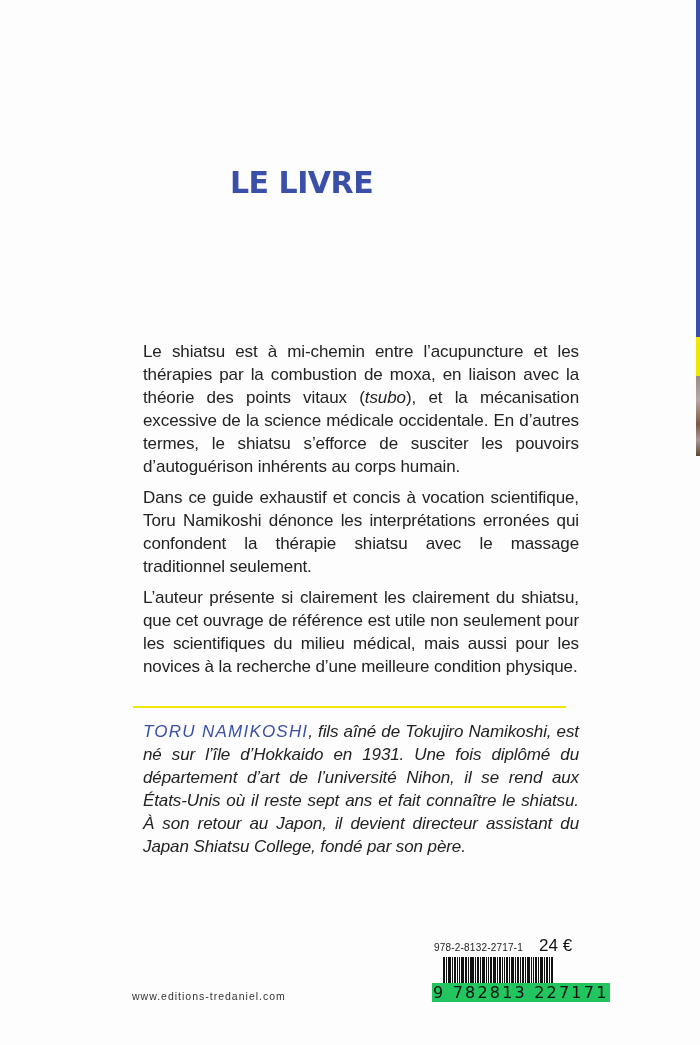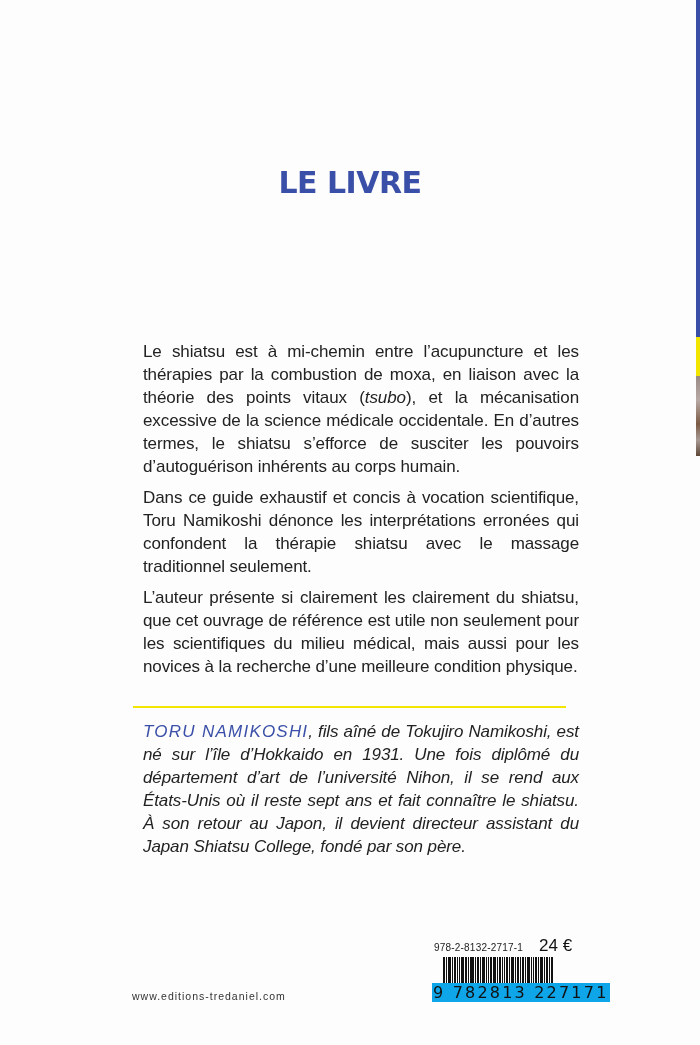--- a/index.html
+++ b/index.html
@@ -9,21 +9,21 @@
     font-family: "Liberation Sans", sans-serif;
     color: #1e1e1e;
   }
   .edge-stripe { position: absolute; right: 0; width: 4px; }
   .edge-blue { top: 0; height: 337px; }
   .edge-yellow { top: 337px; height: 39px; }
   .edge-photo { top: 376px; height: 80px; background: linear-gradient(180deg,#9a8a84 0%,#b8a9a5 30%,#7b5a44 60%,#a89a95 80%,#5d4636 100%); }
 
   .title {
     position: absolute; left: 230px; width: 240px; top: 170px;
-    text-align: center; font-weight: bold;
+    font-weight: bold;
     font-family: "DejaVu Sans", sans-serif;
   }
   .title .line { display: block; line-height: 26px; font-size: 29px; letter-spacing: -0.5px; }
   .title .line.small { font-size: 21px; line-height: 22px; }
   .title .line.t1 { font-size: 30px; }
   .title .line.t5 { font-size: 31px; line-height: 30px; }
 
   .body-text {
     position: absolute; left: 143px; width: 436px;
     font-size: 17px; line-height: 23px; text-align: justify;
@@ -42,21 +42,21 @@
   .author-name { letter-spacing: 1.2px; }
 
   .isbn-text { position: absolute; left: 434px; top: 942px; font-size: 10px; color: #222; letter-spacing: 0.2px; }
   .price { position: absolute; left: 539px; top: 936px; font-size: 17px; font-weight: normal; color: #111; }
   .barcode { position: absolute; left: 443px; top: 957px; width: 124px; height: 40px; display: flex; align-items: stretch; }
   .barcode span { display: block; background: #111; margin-right: 1px; }
   .barcode-digits {
     position: absolute; left: 432px; top: 983px; font-size: 16px; color: #111;
     background: transparent; letter-spacing: 2.2px; font-family: "DejaVu Sans", sans-serif;
   }
-  .digits-bg { background: #0ea5e9; padding: 0 1px; }
+  .digits-bg { background: #22c55e; padding: 0 1px; }
 
   .website {
     position: absolute; left: 132px; top: 990px; font-size: 10.5px; color: #333; letter-spacing: 1px;
   }
 </style>
 </head>
 <body>
 
 <div class="edge-stripe edge-blue" style="background:#3a4fa8"></div>
 <div class="edge-stripe edge-yellow" style="background:#f2e600"></div>

